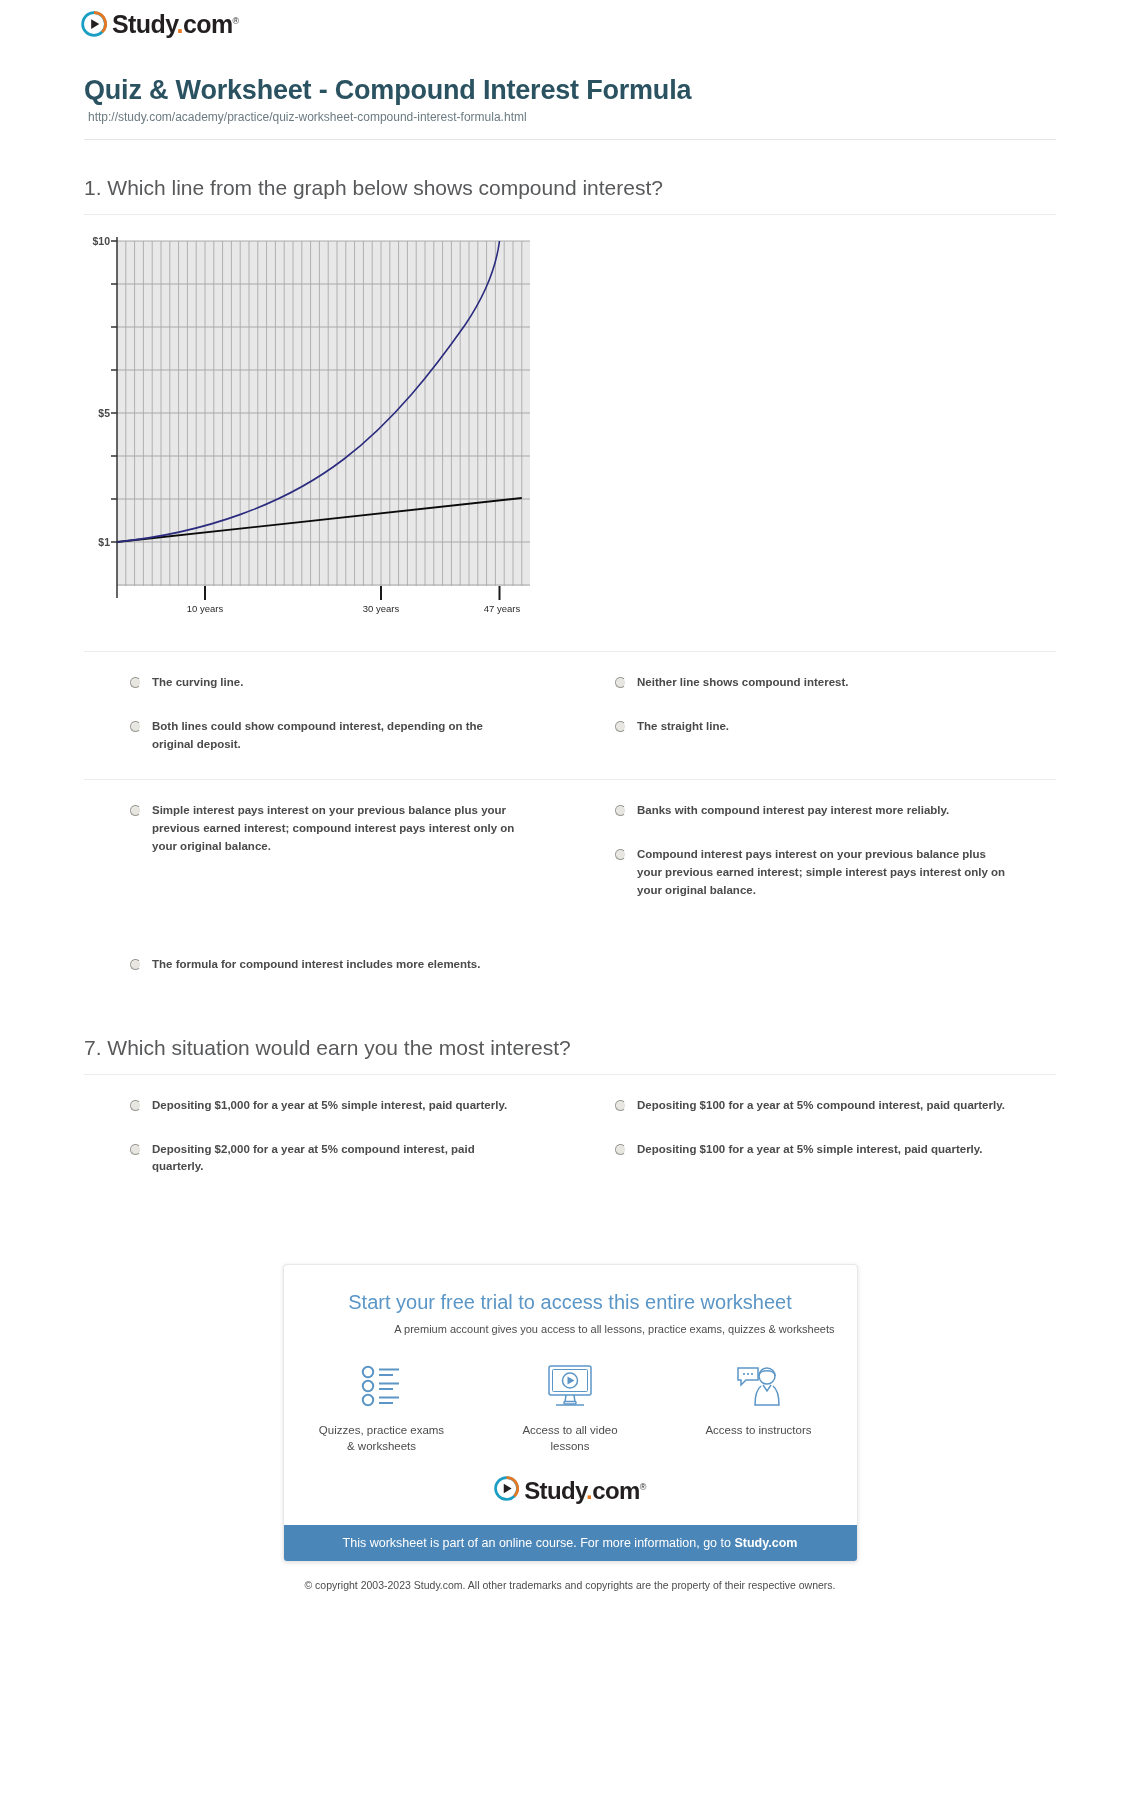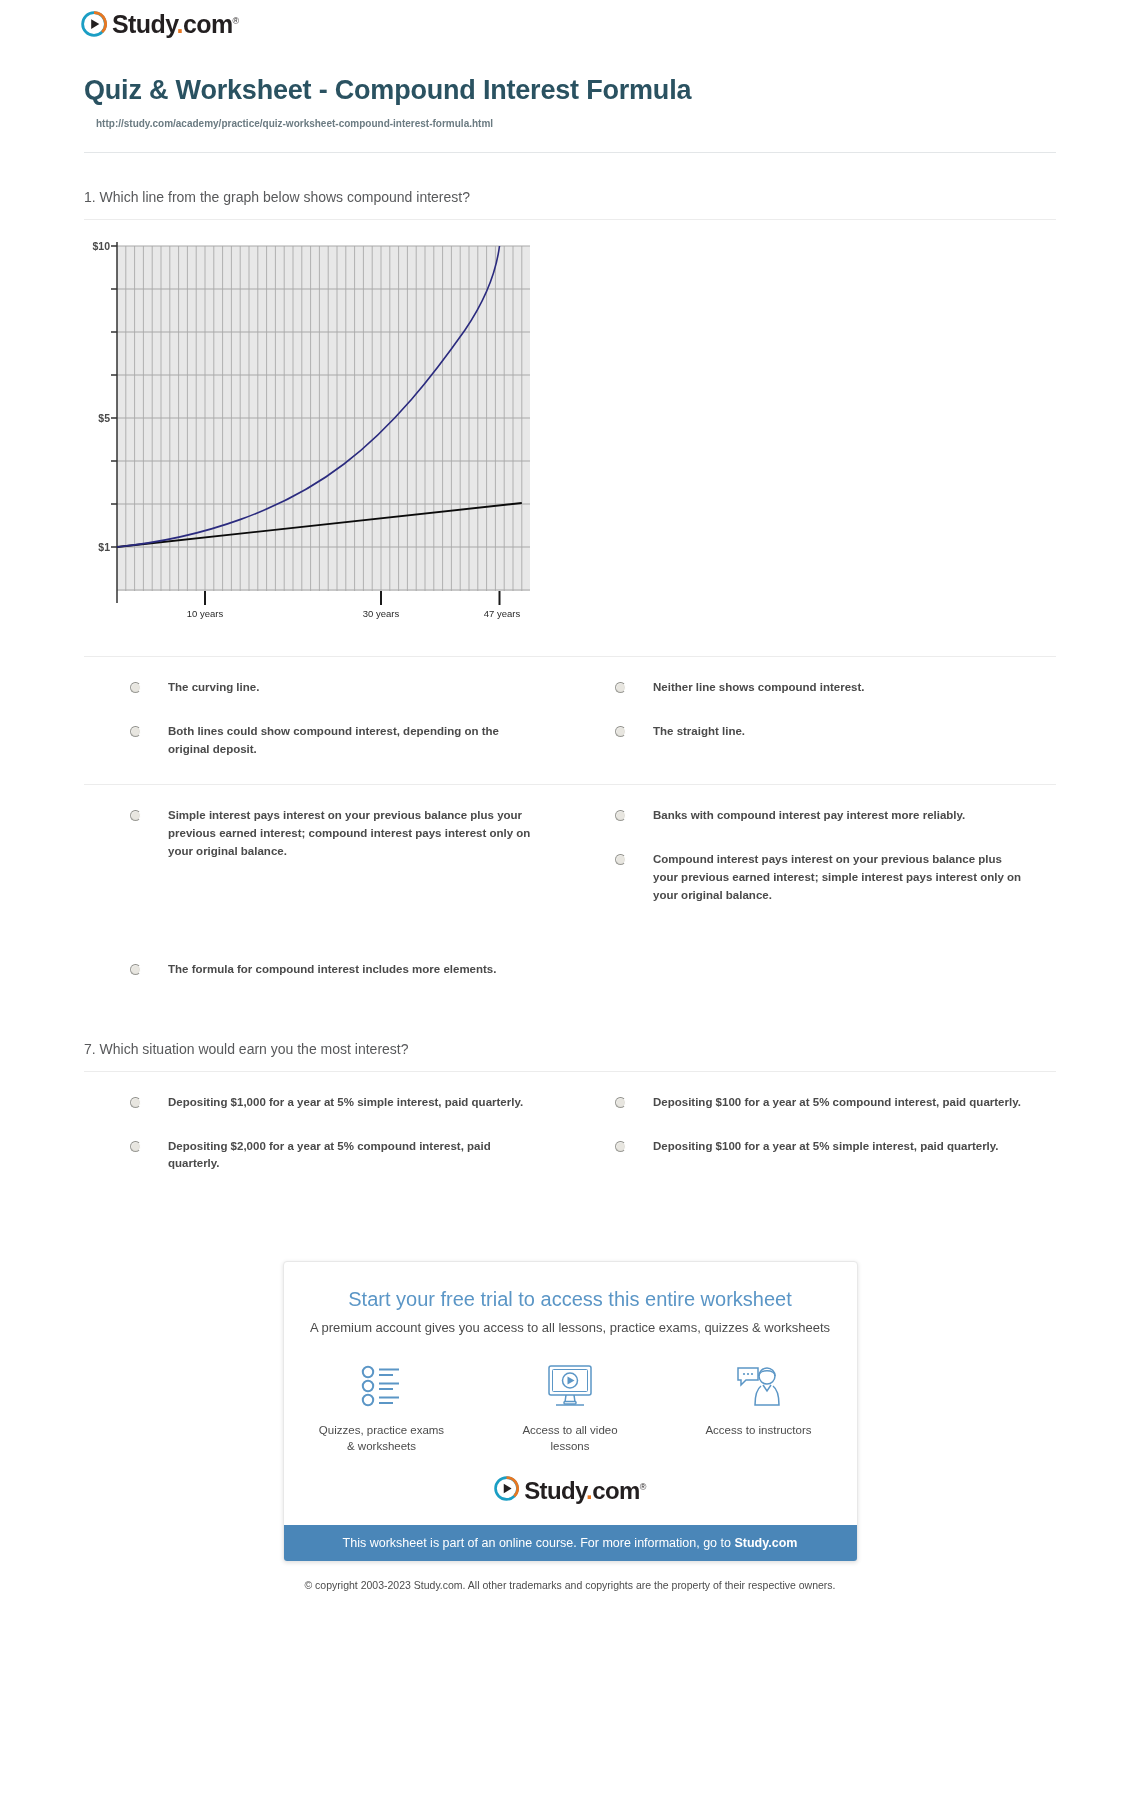--- a/index.html
+++ b/index.html
@@ -45,32 +45,31 @@
   
   .title-block { padding: 38px 14px 0 14px; }
   h1.page-title {
     font-size: 27px;
     color: #2a5261;
     font-weight: bold;
     margin: 0 0 4px 0;
     letter-spacing: -0.2px;
   }
   .page-url {
-    font-size: 10px;
+    font-size: 12px;
     color: #6b7b82;
-    margin: 12px;
+    margin: 4px;
     padding-bottom: 11px;
-    font-weight: bold;
   }
   .rule { border-bottom: 1px solid #e3e6e8; margin: 0 14px; }
 
   
   .question { padding: 0 14px; }
   .q-prompt {
-    font-size: 14px;
+    font-size: 21px;
     color: #58595b;
     font-weight: normal;
     padding: 36px 0 14px 0;
     margin: 0;
   }
   .q-rule { border-bottom: 1px solid #ececec; }
 
   
   .graph-wrap { padding: 18px 0 0 0; }
   .graph-rule { border-bottom: 1px solid #ececec; margin-top: 14px; }
@@ -79,21 +78,21 @@
   .answers {
     display: grid;
     grid-template-columns: 1fr 1fr;
     column-gap: 44px;
     padding: 22px 0 0 46px;
   }
   .ans-col { display: block; }
   .answer {
     display: flex;
     align-items: flex-start;
-    gap: 27px;
+    gap: 11px;
     margin-bottom: 26px;
   }
   .answer-text {
     font-size: 11.5px;
     font-weight: bold;
     color: #4a4a4a;
     line-height: 1.55;
     max-width: 375px;
   }
   .radio {
@@ -130,23 +129,24 @@
     overflow: hidden;
     text-align: center;
   }
   .promo-head {
     font-size: 20px;
     color: #5b96c6;
     padding: 26px 20px 0 20px;
     font-weight: normal;
   }
   .promo-sub {
-    font-size: 13px;
+    font-size: 11px;
     color: #4c4c4c;
     padding: 9px 22px 0 22px;
+    text-align: right;
   }
   .promo-features {
     display: flex;
     justify-content: space-between;
     padding: 24px 34px 0 34px;
   }
   .feature { width: 128px; }
   .feature-icon { height: 54px; display: flex; align-items: center; justify-content: center; }
   .feature-label {
     font-size: 11.5px;

